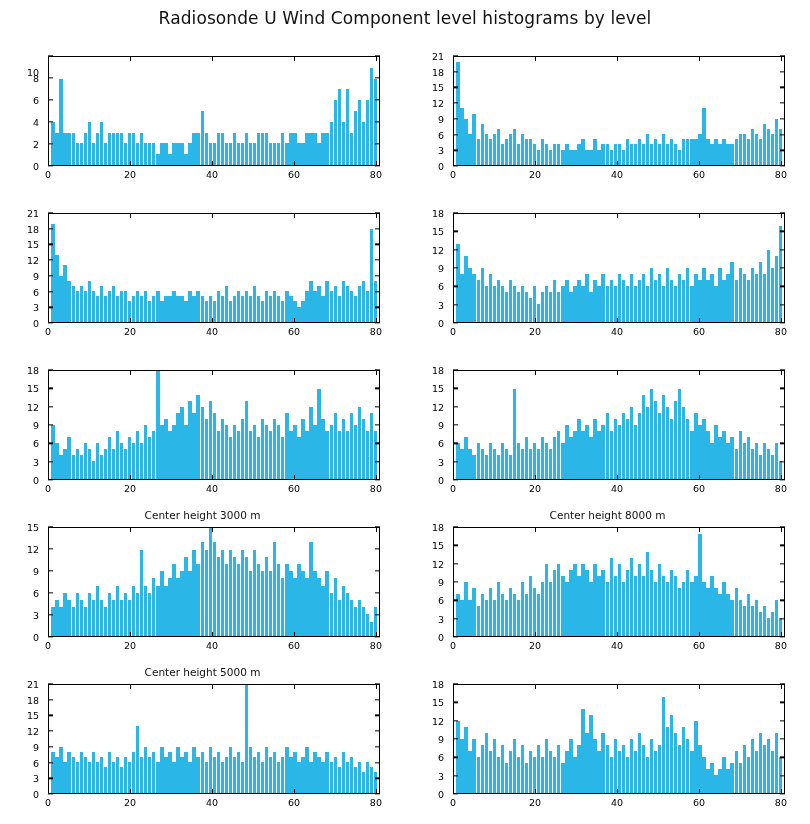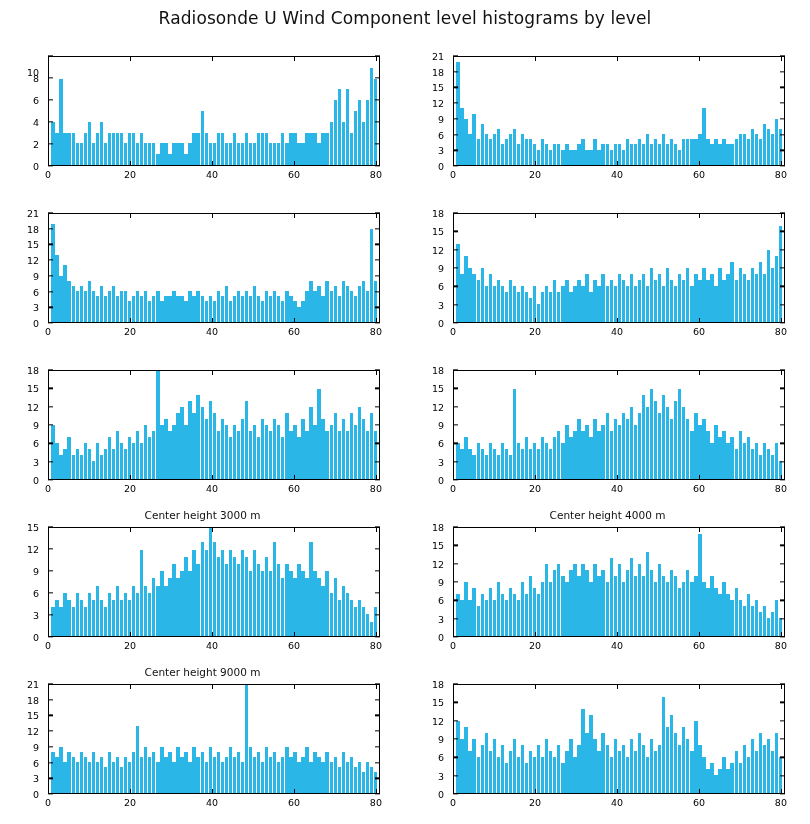--- a/index.html
+++ b/index.html
@@ -999,21 +999,21 @@
         <div class="xtick-mark top" style="left: 211.951px; top: 18px;"></div>
         <div class="xtick-label" style="left: 211.951px; top: 131px;">40</div>
         <div class="xtick-mark" style="left: 293.926px; top: 123px;"></div>
         <div class="xtick-mark top" style="left: 293.926px; top: 18px;"></div>
         <div class="xtick-label" style="left: 293.926px; top: 131px;">60</div>
         <div class="xtick-mark" style="left: 375.901px; top: 123px;"></div>
         <div class="xtick-mark top" style="left: 375.901px; top: 18px;"></div>
         <div class="xtick-label" style="left: 375.901px; top: 131px;">80</div>
       </div>
       <div class="panel">
-        <div class="panel-title">Center height 4000 m</div>
+        <div class="panel-title">Center height 8000 m</div>
         <div class="plot-box">
           <div class="bars">
             <div class="bar" style="height: 38.8889%; background: rgb(42, 183, 232);"></div>
             <div class="bar" style="height: 33.3333%; background: rgb(42, 183, 232);"></div>
             <div class="bar" style="height: 50%; background: rgb(42, 183, 232);"></div>
             <div class="bar" style="height: 33.3333%; background: rgb(42, 183, 232);"></div>
             <div class="bar" style="height: 44.4444%; background: rgb(42, 183, 232);"></div>
             <div class="bar" style="height: 27.7778%; background: rgb(42, 183, 232);"></div>
             <div class="bar" style="height: 38.8889%; background: rgb(42, 183, 232);"></div>
             <div class="bar" style="height: 33.3333%; background: rgb(42, 183, 232);"></div>
@@ -1125,21 +1125,21 @@
         <div class="xtick-mark top" style="left: 211.951px; top: 18px;"></div>
         <div class="xtick-label" style="left: 211.951px; top: 131px;">40</div>
         <div class="xtick-mark" style="left: 293.926px; top: 123px;"></div>
         <div class="xtick-mark top" style="left: 293.926px; top: 18px;"></div>
         <div class="xtick-label" style="left: 293.926px; top: 131px;">60</div>
         <div class="xtick-mark" style="left: 375.901px; top: 123px;"></div>
         <div class="xtick-mark top" style="left: 375.901px; top: 18px;"></div>
         <div class="xtick-label" style="left: 375.901px; top: 131px;">80</div>
       </div>
       <div class="panel">
-        <div class="panel-title">Center height 9000 m</div>
+        <div class="panel-title">Center height 5000 m</div>
         <div class="plot-box">
           <div class="bars">
             <div class="bar" style="height: 38.0952%; background: rgb(42, 183, 232);"></div>
             <div class="bar" style="height: 33.3333%; background: rgb(42, 183, 232);"></div>
             <div class="bar" style="height: 42.8571%; background: rgb(42, 183, 232);"></div>
             <div class="bar" style="height: 28.5714%; background: rgb(42, 183, 232);"></div>
             <div class="bar" style="height: 38.0952%; background: rgb(42, 183, 232);"></div>
             <div class="bar" style="height: 33.3333%; background: rgb(42, 183, 232);"></div>
             <div class="bar" style="height: 28.5714%; background: rgb(42, 183, 232);"></div>
             <div class="bar" style="height: 38.0952%; background: rgb(42, 183, 232);"></div>

